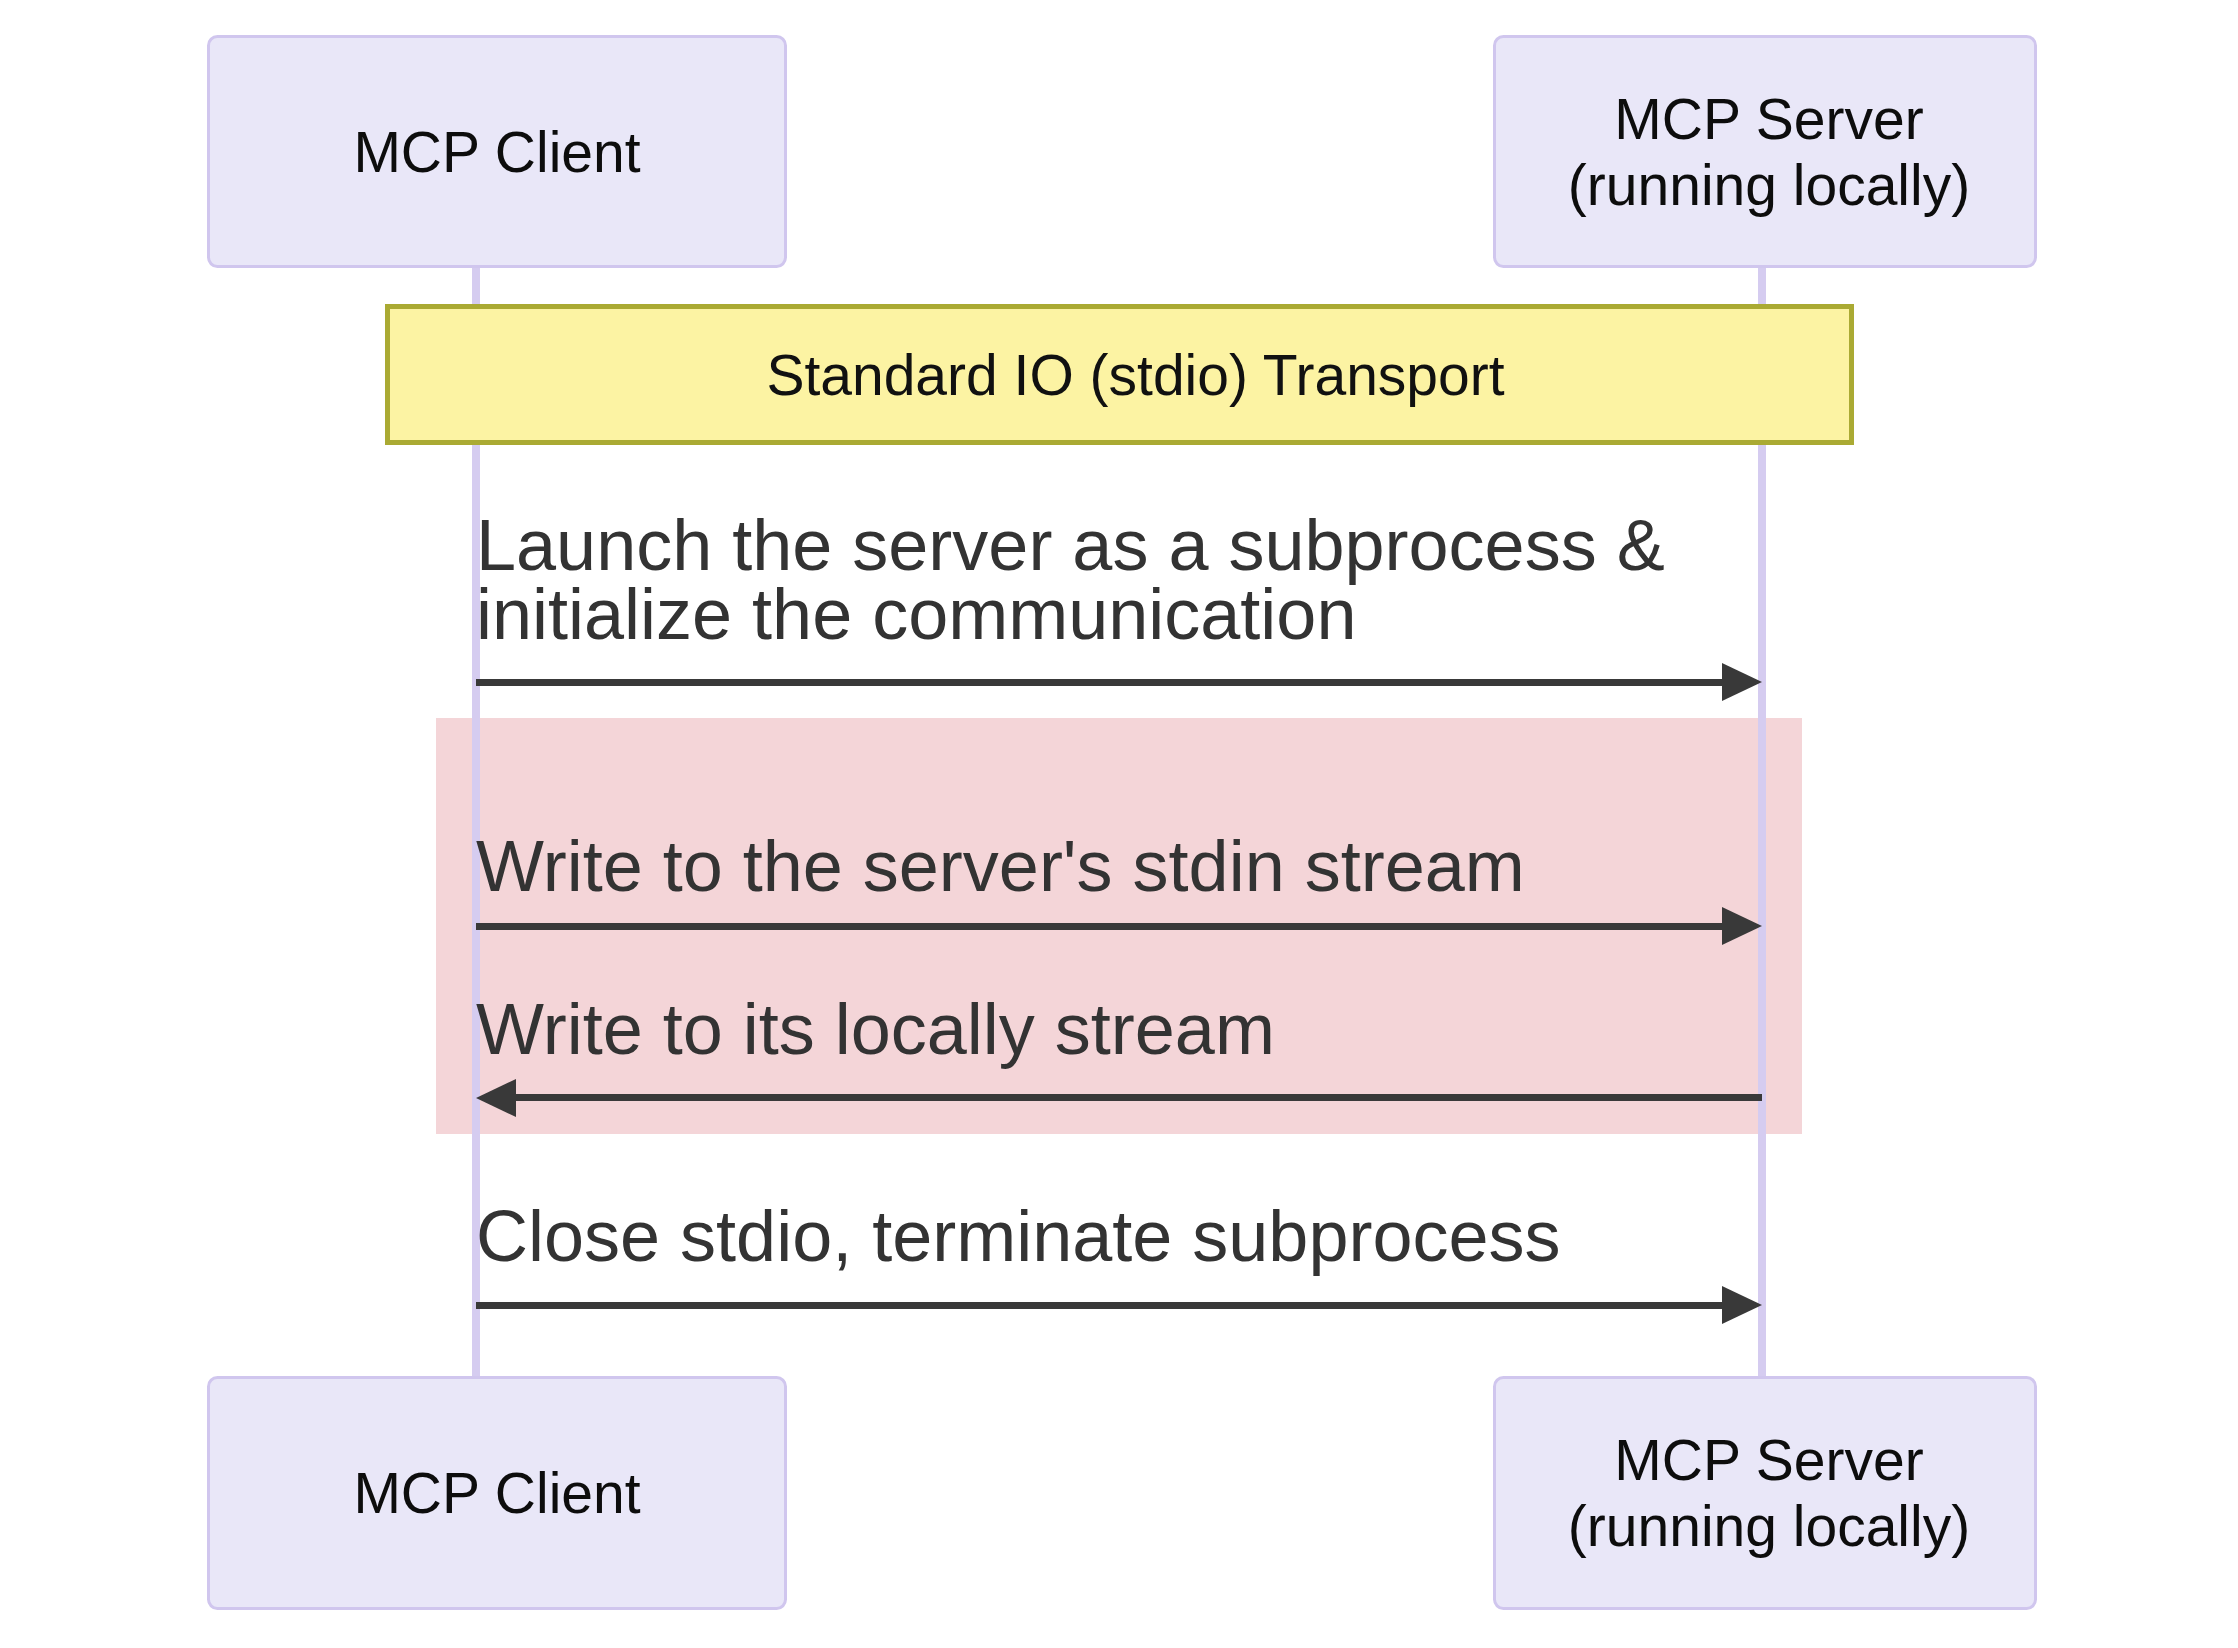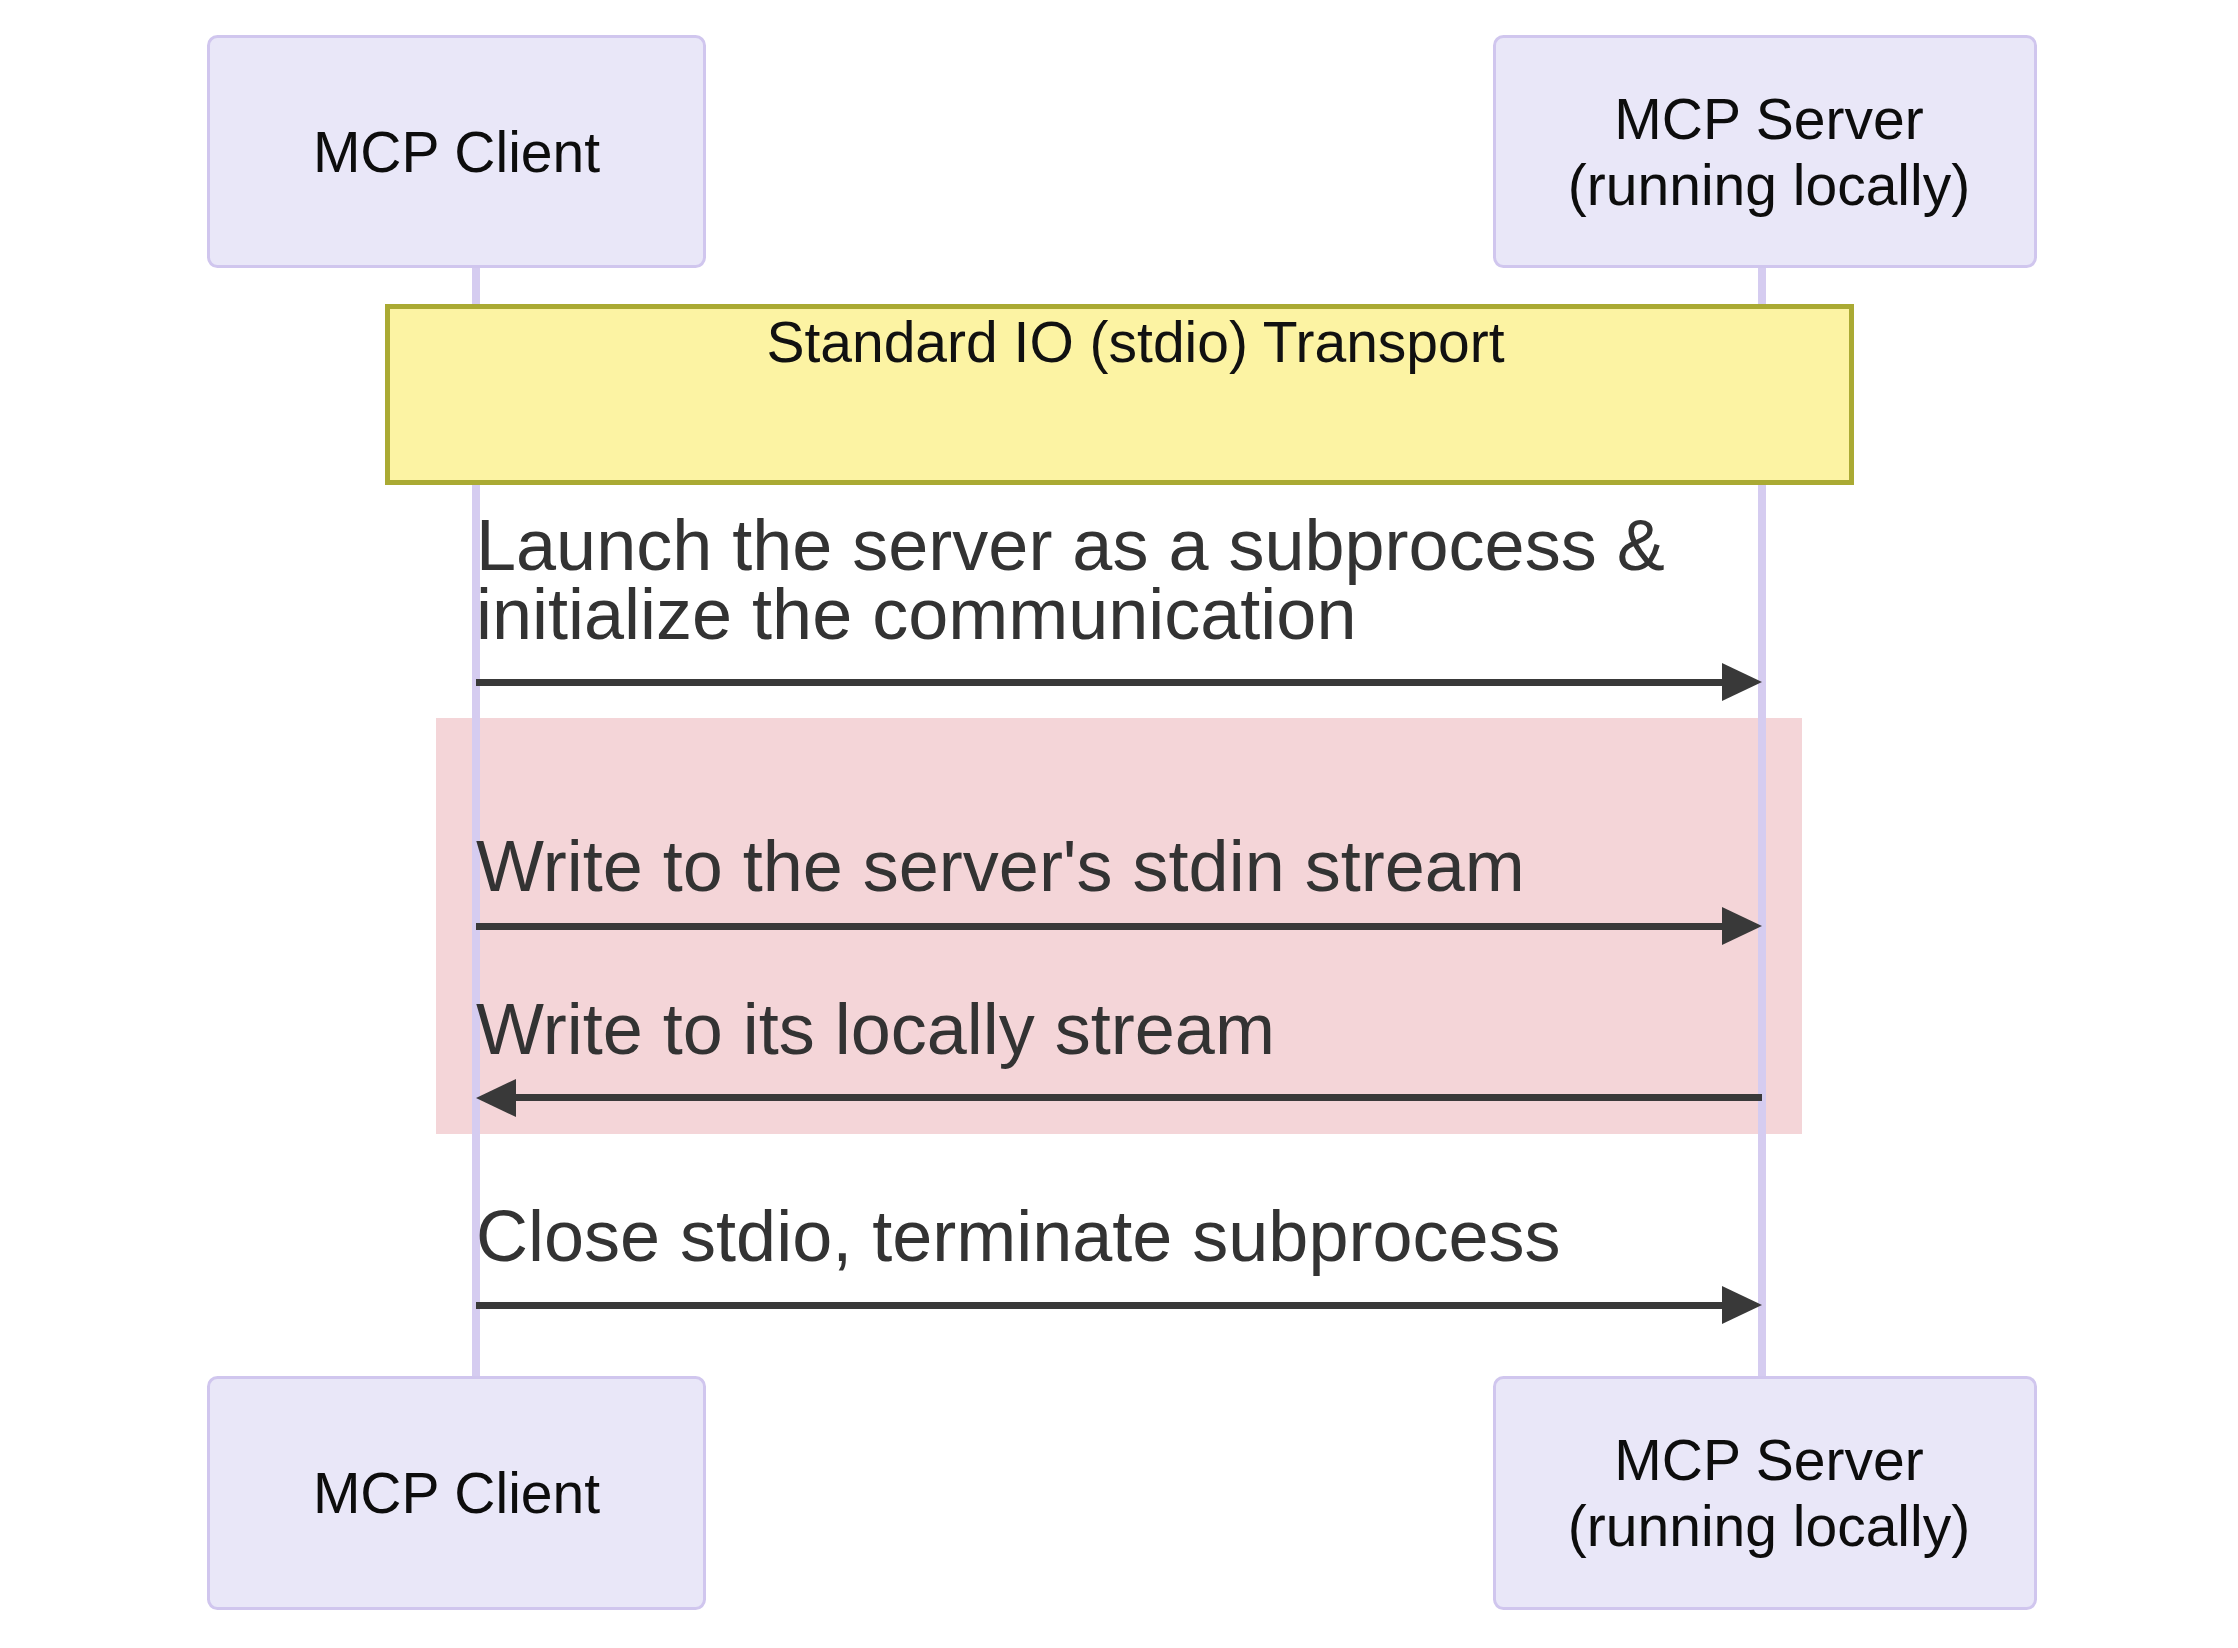--- a/index.html
+++ b/index.html
@@ -32,32 +32,32 @@
     display:flex;
     align-items:center;
     justify-content:center;
     text-align:center;
     font-size:57px;
     line-height:66px;
     color:#0d0d0d;
     white-space:pre-line;
     z-index:4;
   }
-  .actor.client{left:207px;width:499px;}
+  .actor.client{left:207px;width:580px;}
   .actor.server{left:1493px;width:544px;padding-left:8px;}
   .actor.top{top:35px;height:233px;}
   .actor.bottom{top:1376px;height:234px;}
   
   .note{
     position:absolute;
-    left:385px;top:304px;width:1469px;height:181px;
+    left:385px;top:304px;width:1469px;height:141px;
     background:var(--note-fill,#FCF3A3);
     border:5.2px solid var(--note-border,#AAAA33);
     box-sizing:border-box;
-    display:flex;justify-content:center;
+    display:flex;align-items:center;justify-content:center;
     font-size:57px;color:#111111;
     z-index:3;
     padding-left:32px;
   }
   
   .highlight{
     position:absolute;
     left:436px;top:718px;width:1366px;height:416px;
     background:var(--highlight-fill,#F4D5D8);
     z-index:1;

